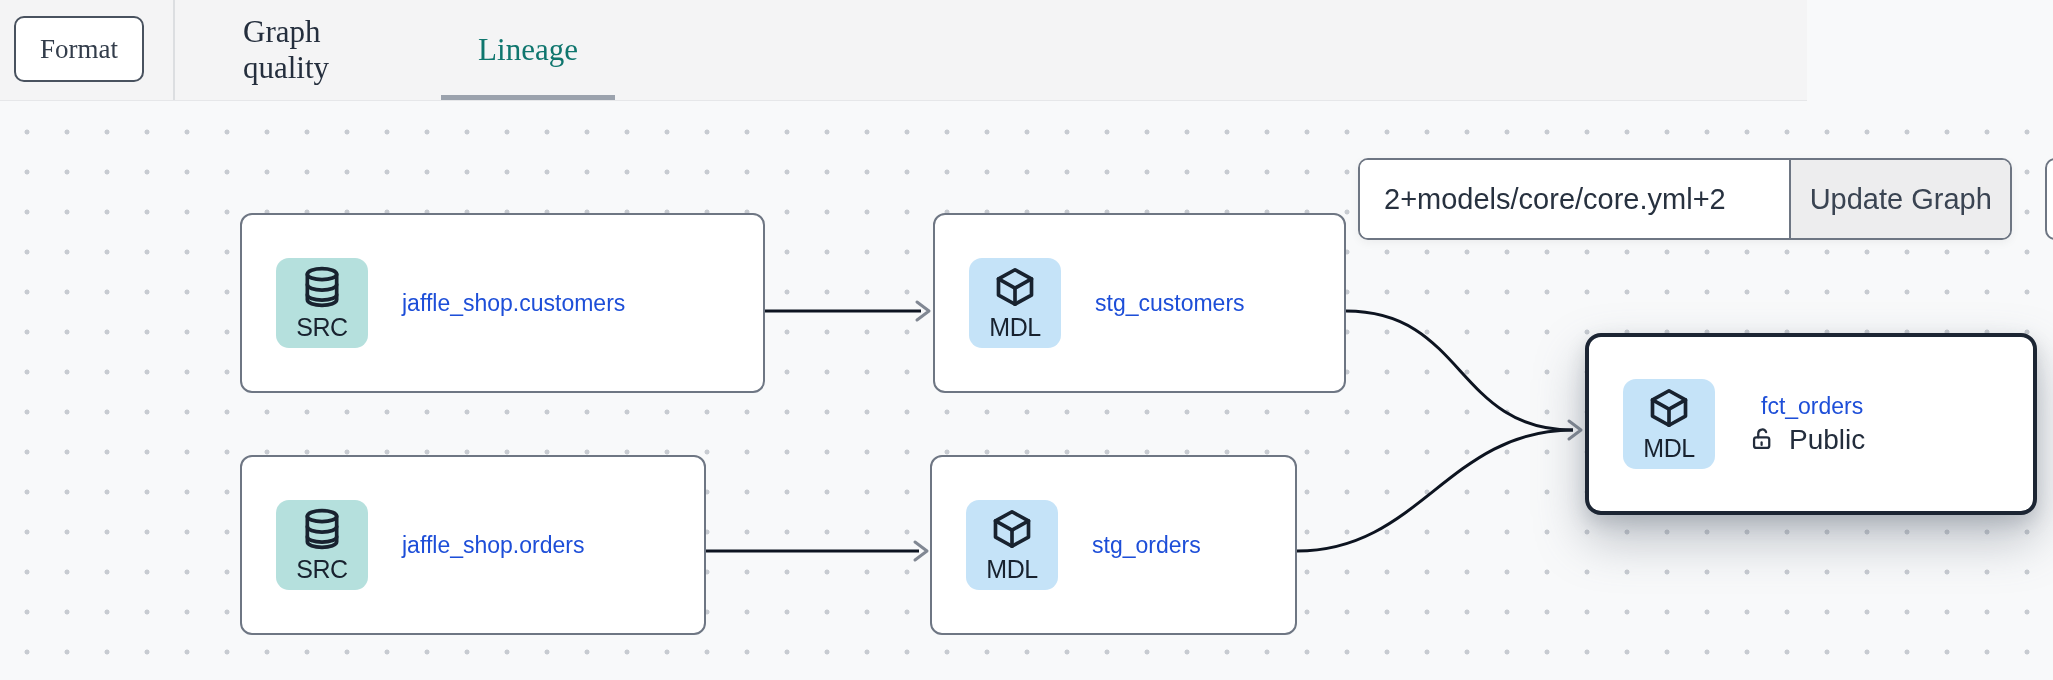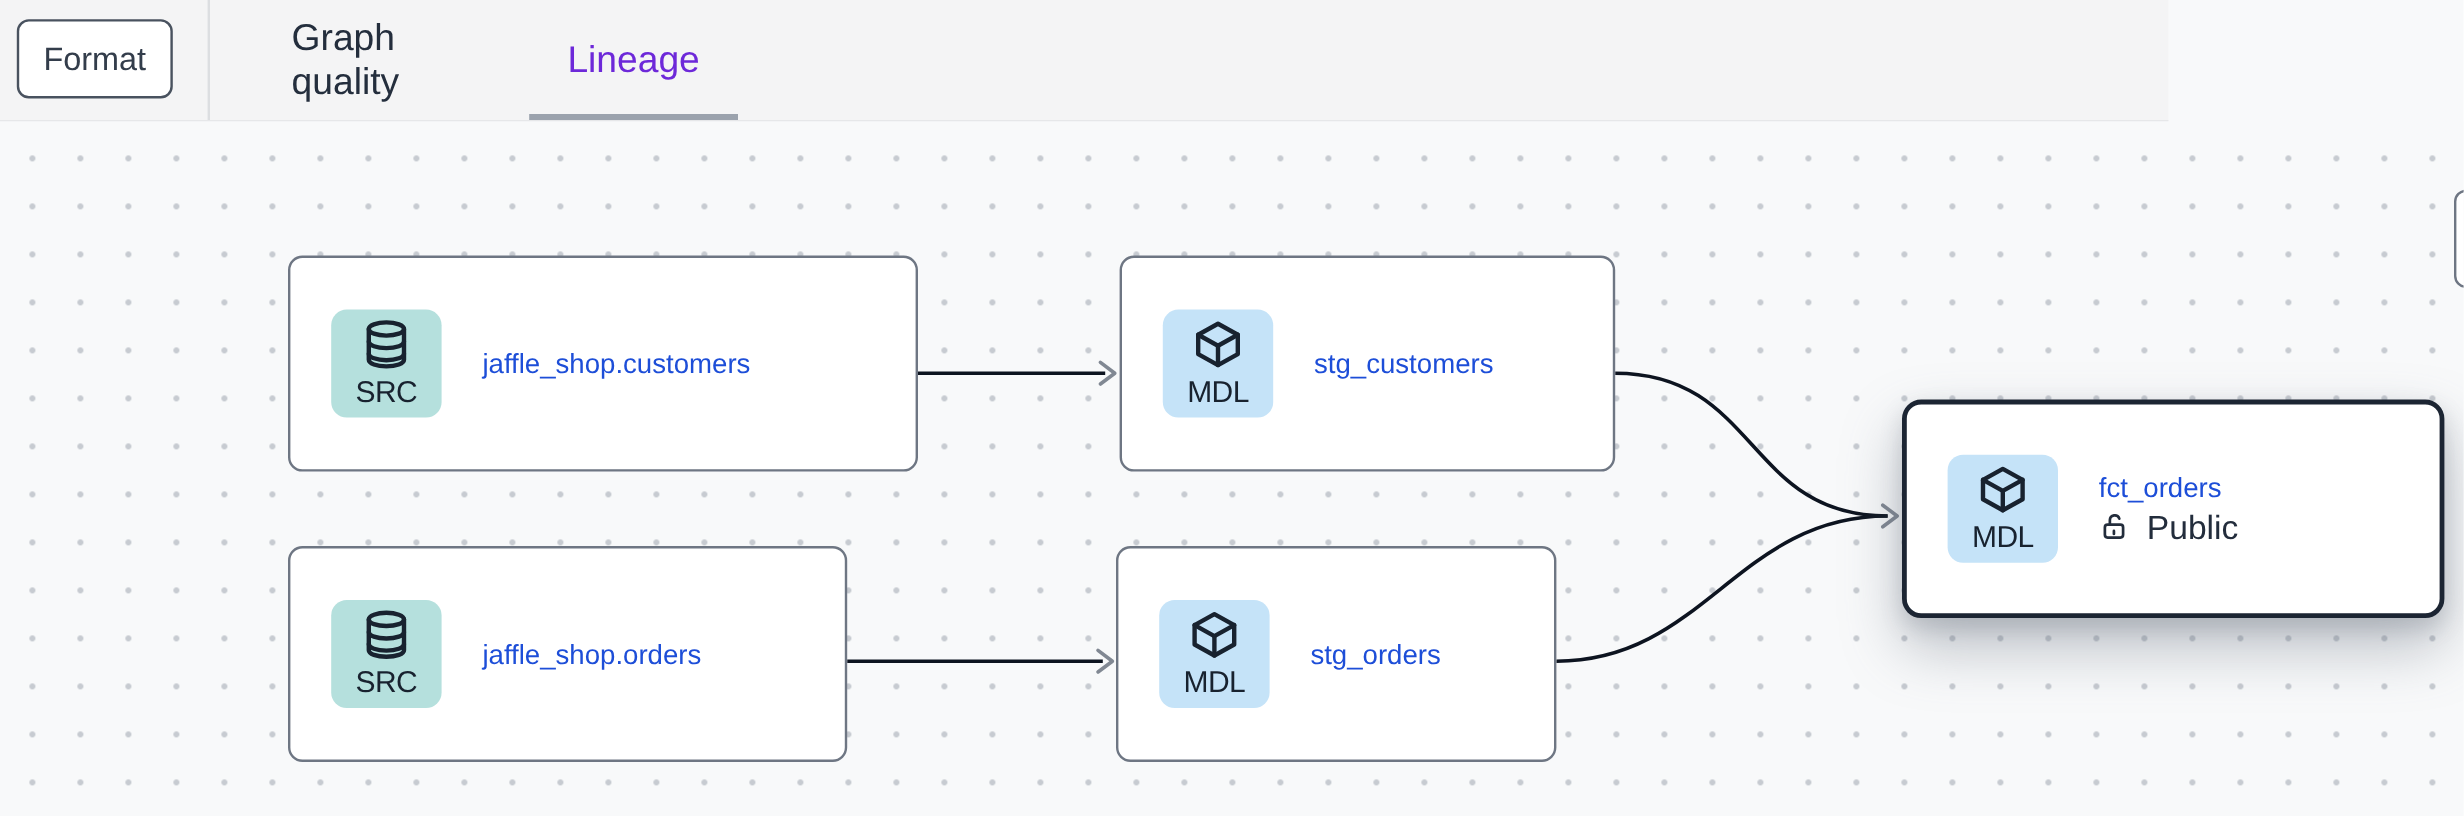--- a/index.html
+++ b/index.html
@@ -2,29 +2,29 @@
 <html><head>
 <meta charset="utf-8">
 <style>
   * { margin:0; padding:0; box-sizing:border-box; }
   html,body { width:2053px; height:680px; overflow:hidden;
     font-family:"Liberation Sans","DejaVu Sans",sans-serif; color:#242e3d; }
   .screen { position:relative; width:2053px; height:680px; background:#f8f9fa; }
 
   
   .panel-header { position:absolute; left:0; top:0; width:1807px; height:101px;
-    background:#f4f4f5; border-bottom:1px solid #e6e7e9; z-index:5; }
+    background:#f4f4f5; border-bottom:1px solid #e6e7e9; z-index:5;font-family:Liberation Serif, serif; }
   .format-btn { position:absolute; left:14px; top:16px; width:130px; height:66px;
     background:#ffffff; border:2px solid #49525f; border-radius:10px;
     font-family:inherit; font-size:27px; color:#333d4b; cursor:pointer; }
   .header-divider { position:absolute; left:173px; top:0; width:2px; height:100px; background:#dcdee1; }
   .tab { position:absolute; top:0; height:100px; display:flex; align-items:center;
     justify-content:center; font-size:31px; color:#242e3d; cursor:pointer; }
   .tab-code { left:243px; width:164px; }
-  .tab-lineage { left:441px; width:174px; color:#6d28d9; }
+  .tab-lineage { left:441px; width:174px; color:#0f766e; }
   .tab-underline { position:absolute; left:0; bottom:0; width:100%; height:5px; background:#9ba2ad; }
 
   
   .canvas { position:absolute; left:0; top:101px; width:2053px; height:579px;
     background-color:#f8f9fa;
     background-image:radial-gradient(circle,#c7cbd1 2.2px,rgba(0,0,0,0) 2.8px);
     background-size:40px 40px; background-position:7px 11px; }
 
   svg.edges { position:absolute; left:0; top:0; width:2053px; height:579px; }
   .edge { fill:none; stroke:#0d1420; stroke-width:3; }
@@ -37,21 +37,21 @@
   .node.selected { border:4px solid #1c2533; border-radius:16px;
     box-shadow:0 24px 50px rgba(96,105,120,0.40), 0 8px 18px rgba(96,105,120,0.22); }
   .badge { width:92px; height:90px; border-radius:13px; flex:0 0 auto;
     display:flex; flex-direction:column; align-items:center; justify-content:center; gap:4px; }
   .badge-src { background:#b5e0dd; }
   .badge-mdl { background:#c5e3f8;align-items:center; }
   .badge svg { width:44px; height:44px; stroke:#18222f; stroke-width:2; fill:none;
     stroke-linecap:round; stroke-linejoin:round; }
   .badge-label { font-size:25px; color:#18222f; letter-spacing:-0.5px; }
   .node-textcol { margin-left:34px; display:flex; flex-direction:column; gap:4px; }
-  .node-textcol .node-title { margin-left:0; }
+  .node-textcol .node-title { margin-left:12px; }
   .node-access { display:flex; align-items:center; gap:13px; font-size:28px; color:#232d3c; }
   .node-access svg { width:27px; height:27px; stroke:#232d3c; stroke-width:2; fill:none;
     stroke-linecap:round; stroke-linejoin:round; }
 
   
   .selector-group { position:absolute; left:1358px; top:57px; width:654px; height:82px;
     display:flex; border:2px solid #6e7683; border-radius:10px; overflow:hidden;
     background:#ffffff; box-shadow:0 3px 10px rgba(0,0,0,0.05); }
   .selector-input { width:432px; height:100%; border:none; outline:none; background:#ffffff;
     font-family:inherit; font-size:29px; color:#27313f; padding:0 24px; }
@@ -142,20 +142,24 @@
           <svg viewBox="0 0 24 24">
             <rect x="4.5" y="10" width="13.5" height="9.5" rx="2"></rect>
             <path d="M8.2 10 V6.6 a3.6 3.6 0 0 1 7 -1.1"></path>
             <path d="M11.2 14.6 v2.2"></path>
           </svg>
           <span>Public</span>
         </div>
       </div>
     </div>
 
+    <div class="selector-group">
+      <input class="selector-input" type="text" value="2+models/core/core.yml+2" style="">
+      <button class="update-btn">Update Graph</button>
+    </div>
 
     <div class="cropped-control"></div>
   </div>
 
   <div class="panel-header">
     <button class="format-btn">Format</button>
     <div class="header-divider"></div>
     <div class="tab tab-code">Graph quality</div>
     <div class="tab tab-lineage">
       <span>Lineage</span>

